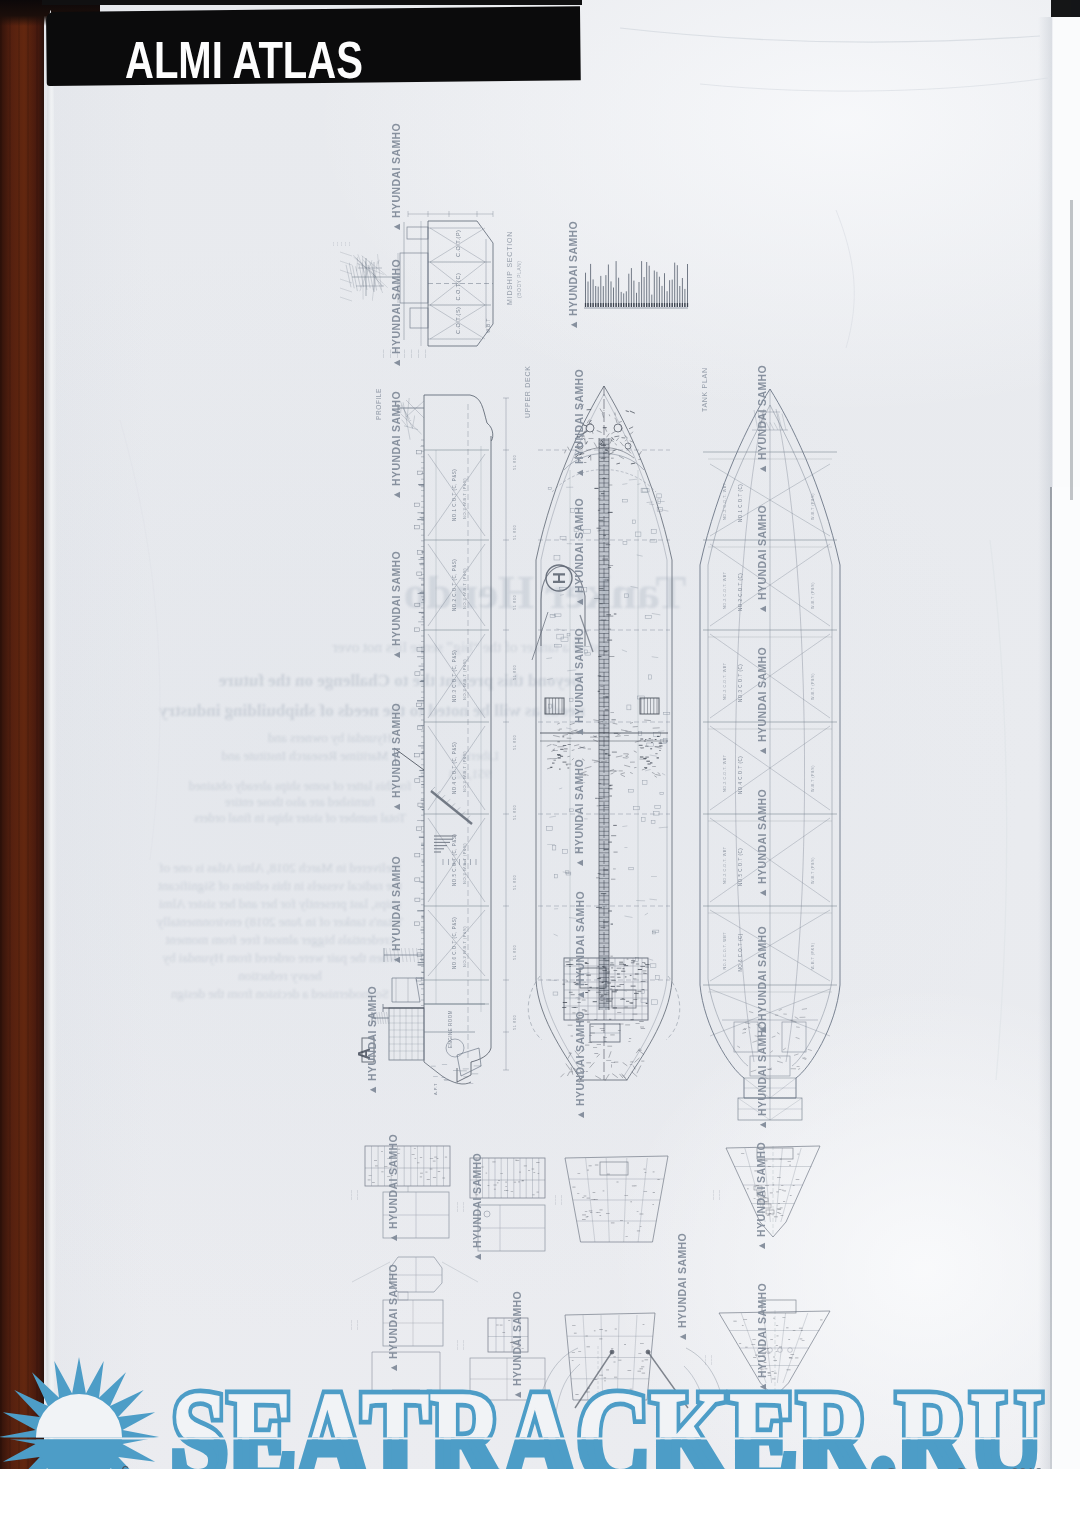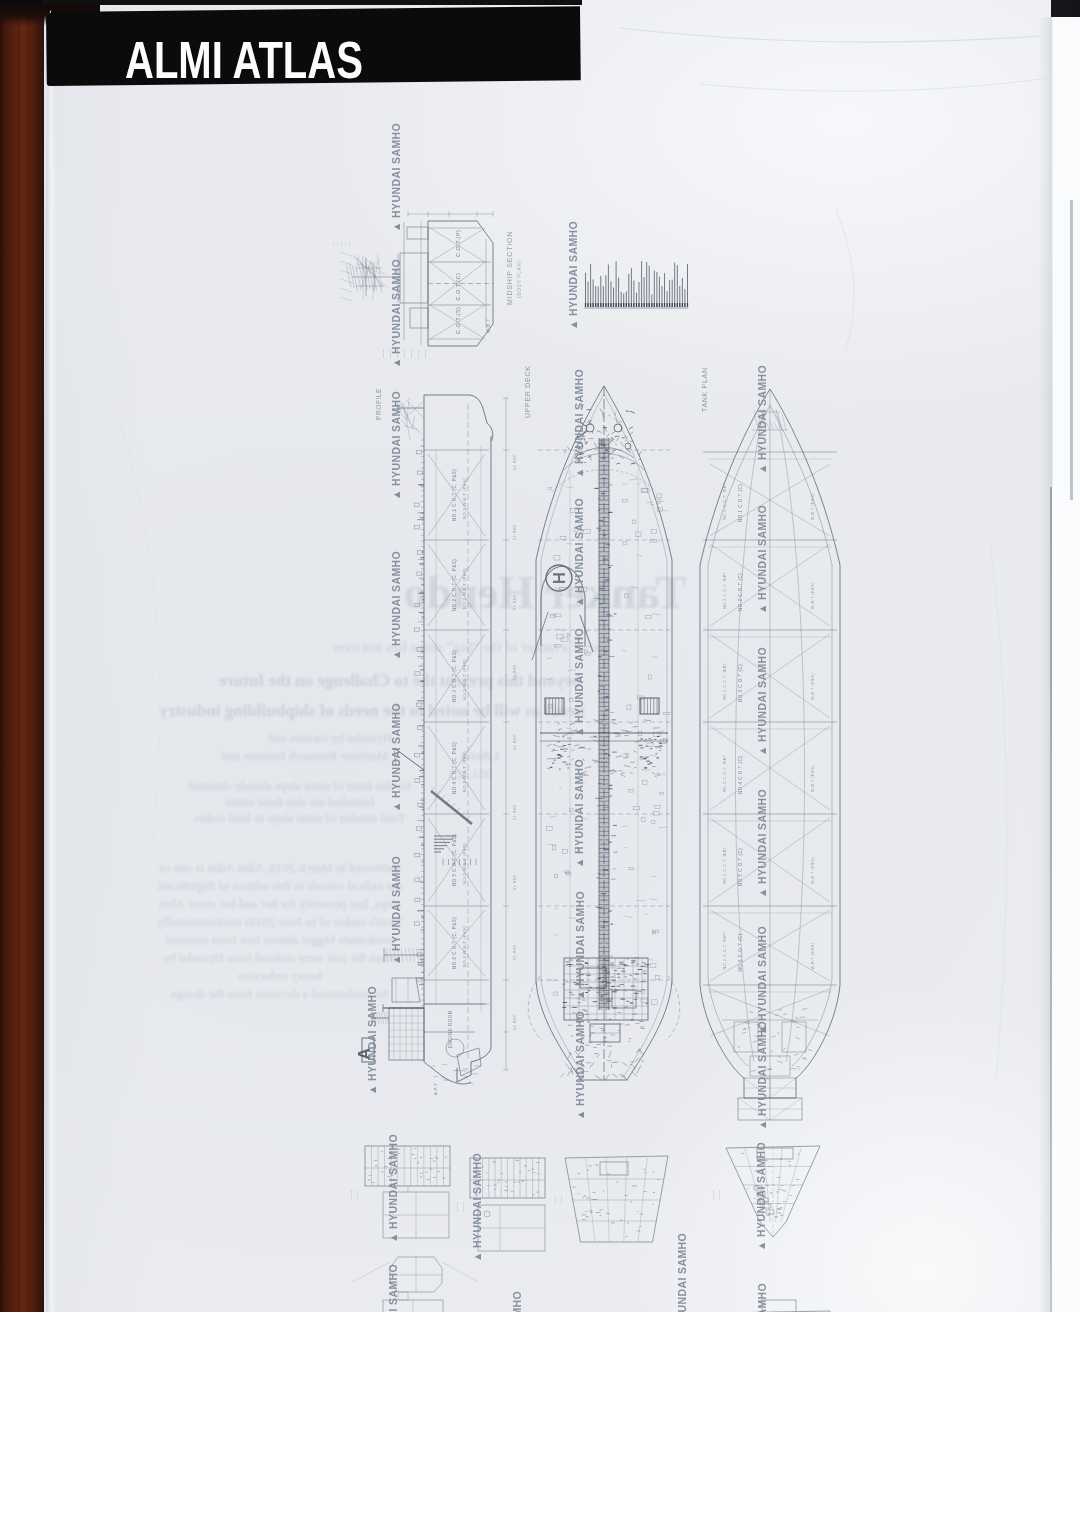--- a/index.html
+++ b/index.html
@@ -1,14 +1,14 @@
 <!DOCTYPE html>
 <html><head><meta charset="utf-8"><title>p6</title><style>
 html,body{margin:0;padding:0;background:#fff}
-#page{position:relative;width:1080px;height:1312px;overflow:hidden;background:#737373;font-family:"Liberation Sans", sans-serif}
+#page{position:relative;width:1080px;height:1469px;overflow:hidden;background:#737373;font-family:"Liberation Sans", sans-serif}
 .abs{position:absolute}
 </style></head><body>
 <div id="page">
 
 <div class="abs" style="left:0;top:0;width:1080px;height:1516px;background:
 radial-gradient(ellipse 760px 420px at 78% 8%, rgba(249,250,252,0.85), rgba(249,250,252,0) 70%),
 radial-gradient(ellipse 900px 700px at 30% 52%, rgba(215,220,228,0.28), rgba(215,220,228,0) 78%),
 linear-gradient(90deg, rgba(208,213,222,0.25) 0%, rgba(208,213,222,0) 14%),
 linear-gradient(180deg,#e8eaee 0%,#e9ebef 55%,#ebecf0 100%)"></div>
 

